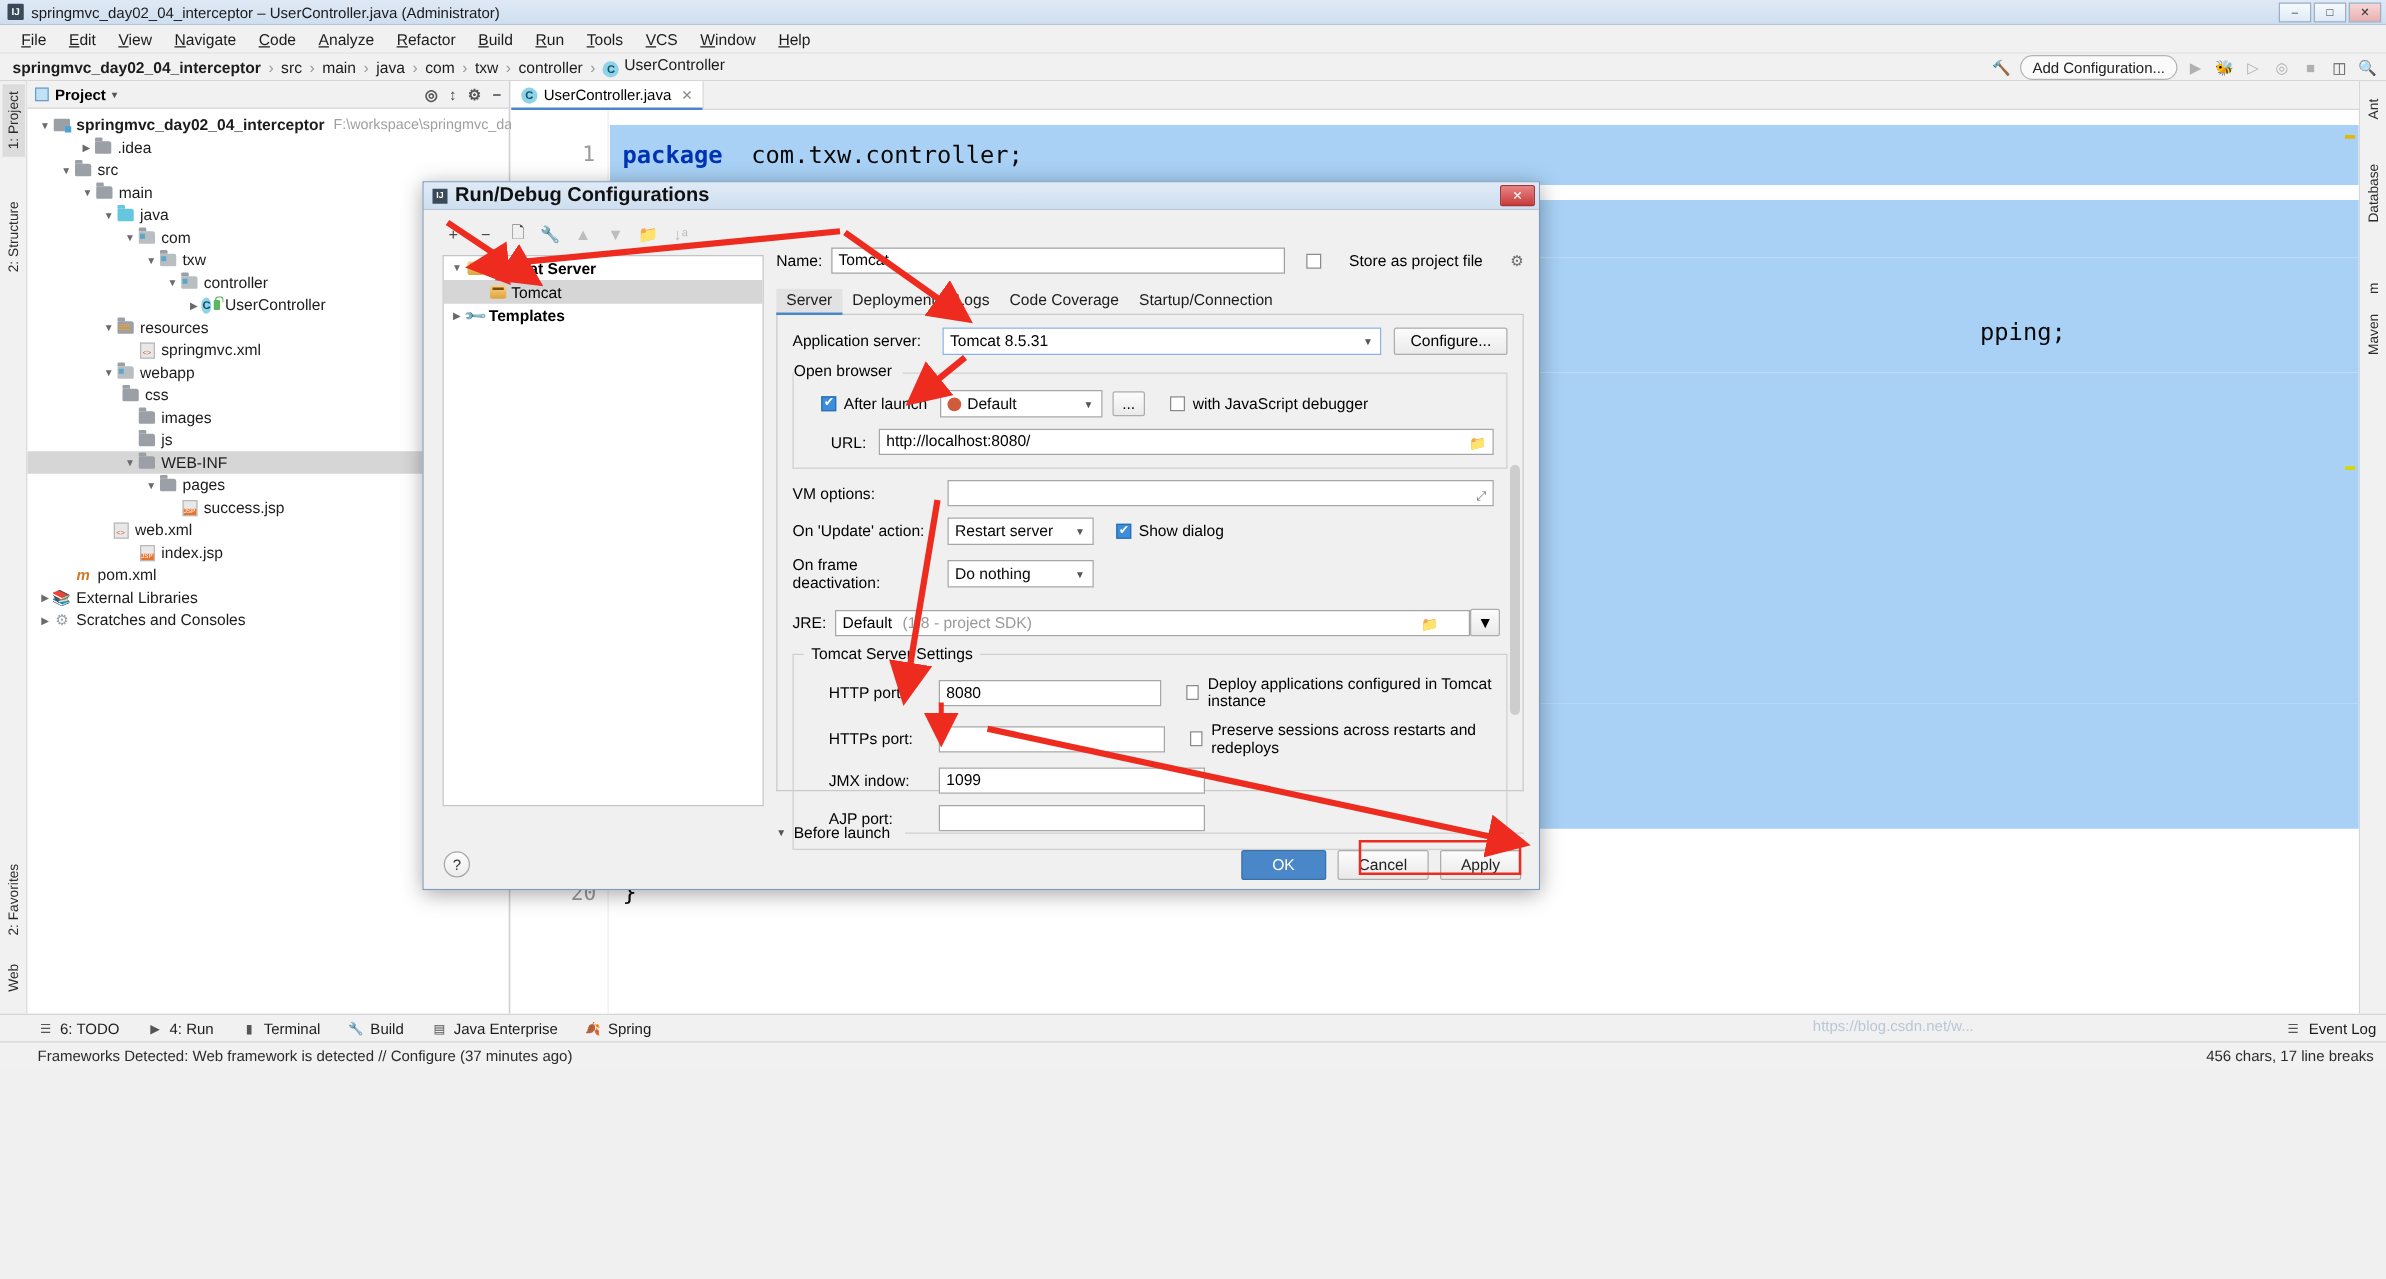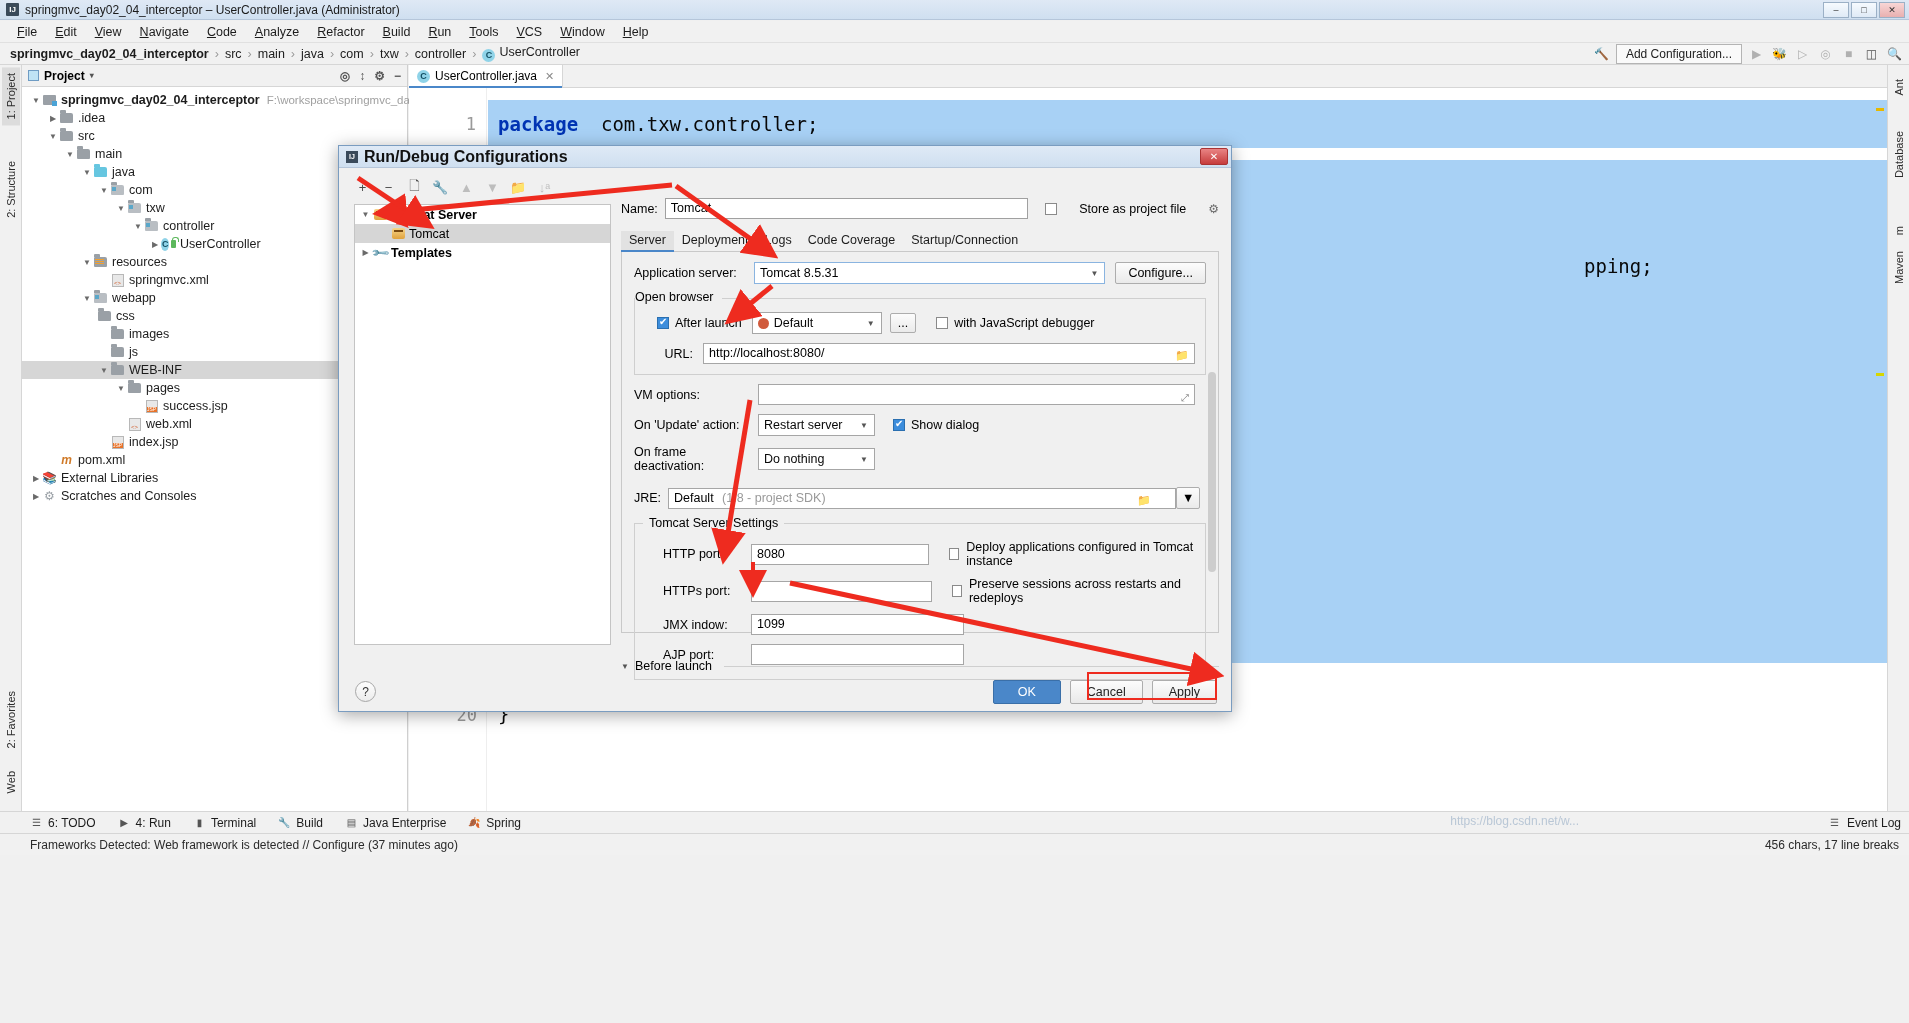--- a/index.html
+++ b/index.html
@@ -50,21 +50,21 @@
   .crumb{color:#1c1c1c;}
   .crumb.bold{font-weight:bold;}
   .crumb-sep{color:#999;margin:0 6px;}
   .crumb .cls-ico{
     display:inline-flex;align-items:center;justify-content:center;
     width:13px;height:13px;border-radius:50%;background:#8fd3e8;color:#134f63;
     font-size:9px;font-weight:bold;margin-right:4px;vertical-align:-2px;
   }
   .navbar-right{position:absolute;right:6px;top:0;height:22px;display:flex;align-items:center;gap:6px;}
   .addconf{
-    border:1px solid #b4b4b4;background:#fafafa;border-radius:0;
+    border:1px solid #b4b4b4;background:#fafafa;border-radius:10px;
     padding:2px 9px;font-size:12px;color:#222;
   }
   .nb-ico{width:17px;height:17px;display:flex;align-items:center;justify-content:center;color:#555;font-size:12px;}
   .nb-ico.dim{color:#b0b0b0;}
 
   
   .leftstrip{
     position:absolute;left:0;top:65px;width:22px;height:746px;
     background:#f1f1f1;border-right:1px solid #d6d6d6;
   }
@@ -388,21 +388,21 @@
   </div>
   <div class="tree" id="project-tree">
       <div class="node" style="padding-left: 8px;">
         <span class="arr open"></span>
         <span class="ico">
           <span class="prj-ico"></span>
         </span>
         <span class="node-label bold">springmvc_day02_04_interceptor</span>
         <span class="node-path">F:\workspace\springmvc_day02_04_int</span>
       </div>
-      <div class="node" style="padding-left: 25px;">
+      <div class="node" style="padding-left: 25px; margin-left: 16px;">
         <span class="arr closed"></span>
         <span class="ico">
           <span class="folder"></span>
         </span>
         <span class="node-label">.idea</span>
       </div>
       <div class="node" style="padding-left: 25px;">
         <span class="arr open"></span>
         <span class="ico">
           <span class="folder"></span>
@@ -510,21 +510,21 @@
       </div>
       <div class="node" style="padding-left: 110px;">
         <span class="arr"></span>
         <span class="ico">
           <span class="jsp-ico">
             <span>JSP</span>
           </span>
         </span>
         <span class="node-label">success.jsp</span>
       </div>
-      <div class="node" style="padding-left: 93px;">
+      <div class="node" style="padding-left: 55px;">
         <span class="arr"></span>
         <span class="ico">
           <span class="xml-ico">&lt;&gt;</span>
         </span>
         <span class="node-label">web.xml</span>
       </div>
       <div class="node" style="padding-left: 76px;">
         <span class="arr"></span>
         <span class="ico">
           <span class="jsp-ico">

